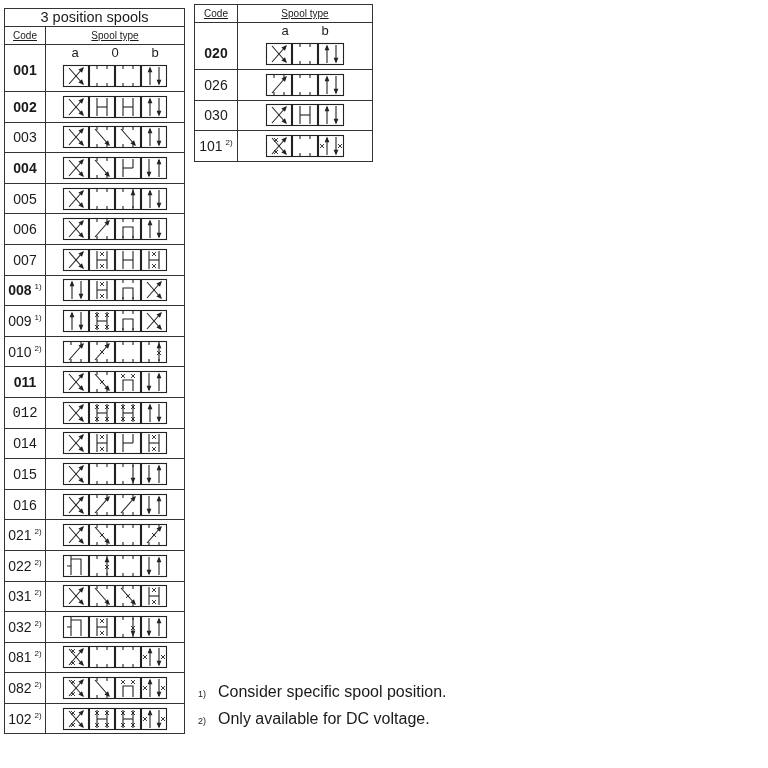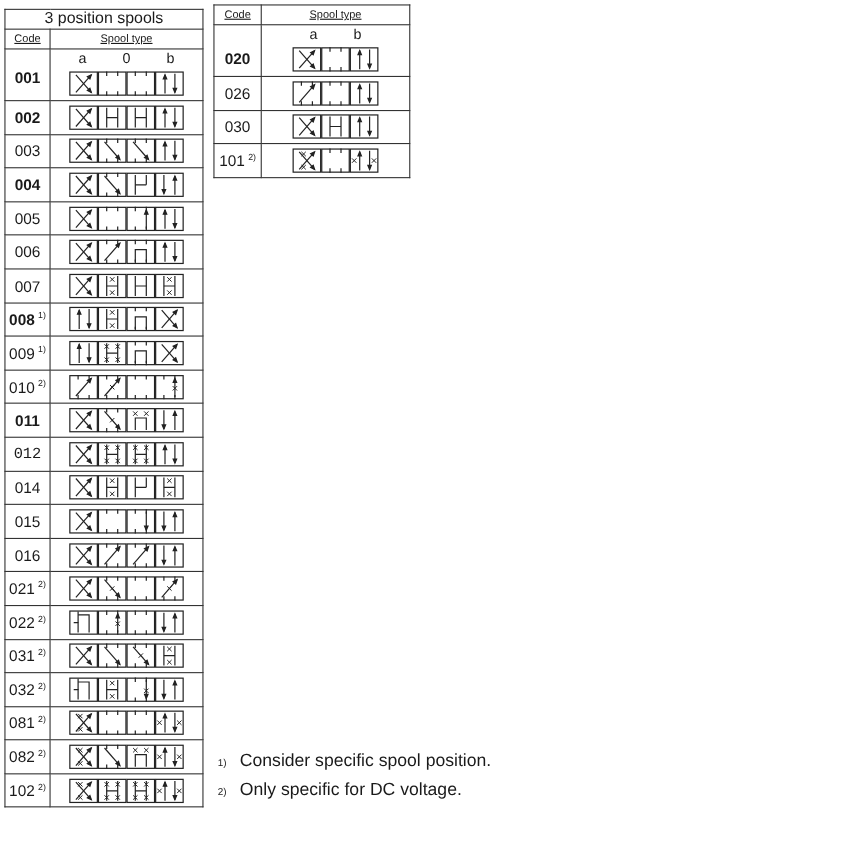--- a/index.html
+++ b/index.html
@@ -1259,15 +1259,15 @@
     </tbody>
 </table>
 
 <div class="notes">
   <div class="note">
     <sup>1)</sup>
     <span>Consider specific spool position.</span>
   </div>
   <div class="note">
     <sup>2)</sup>
-    <span>Only specific for DC voltage.</span>
+    <span>Only available for DC voltage.</span>
   </div>
 </div>
 
 </body></html>

